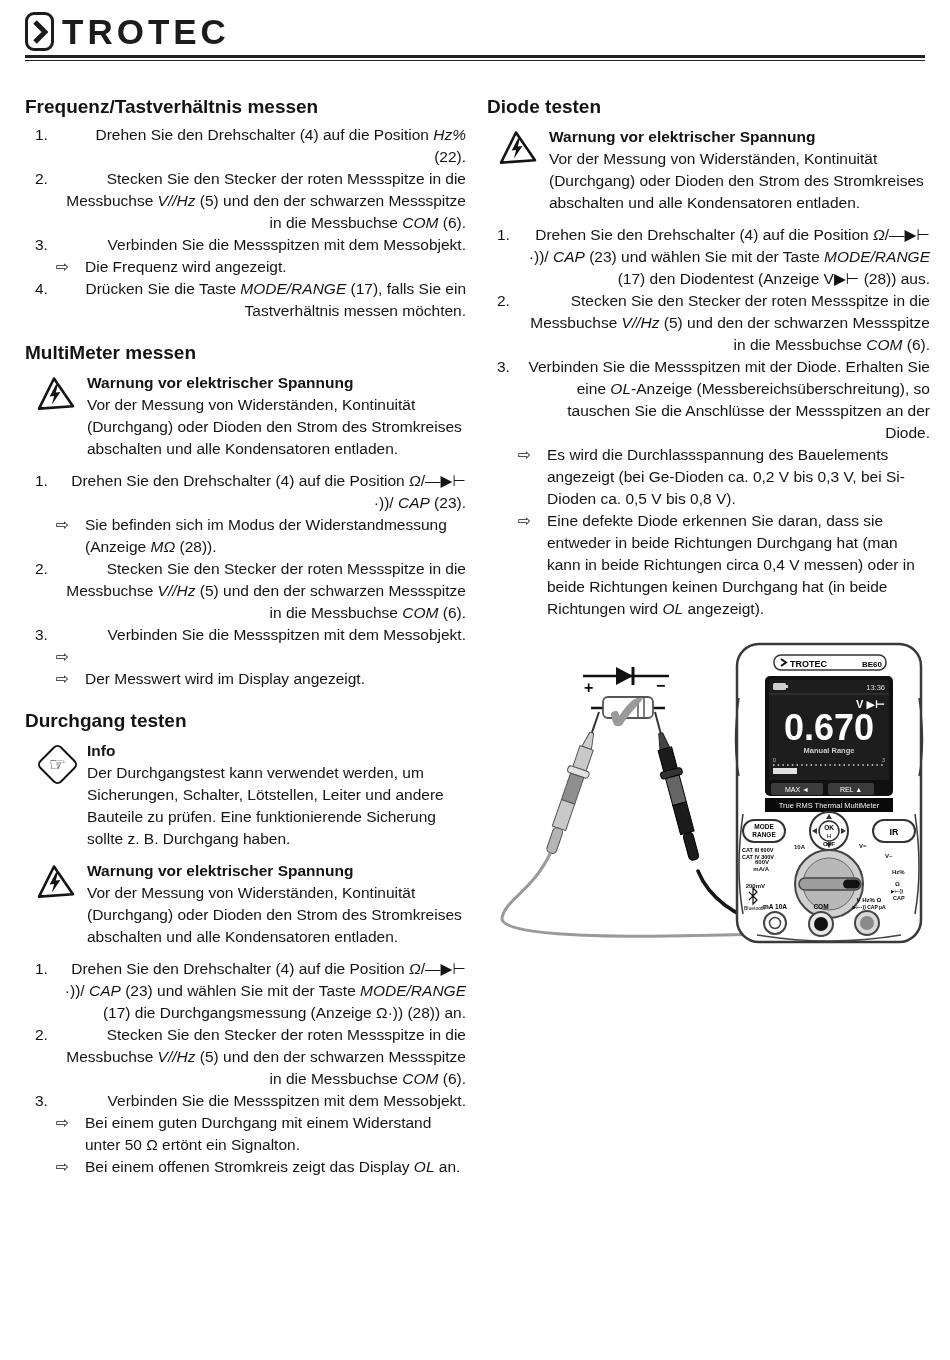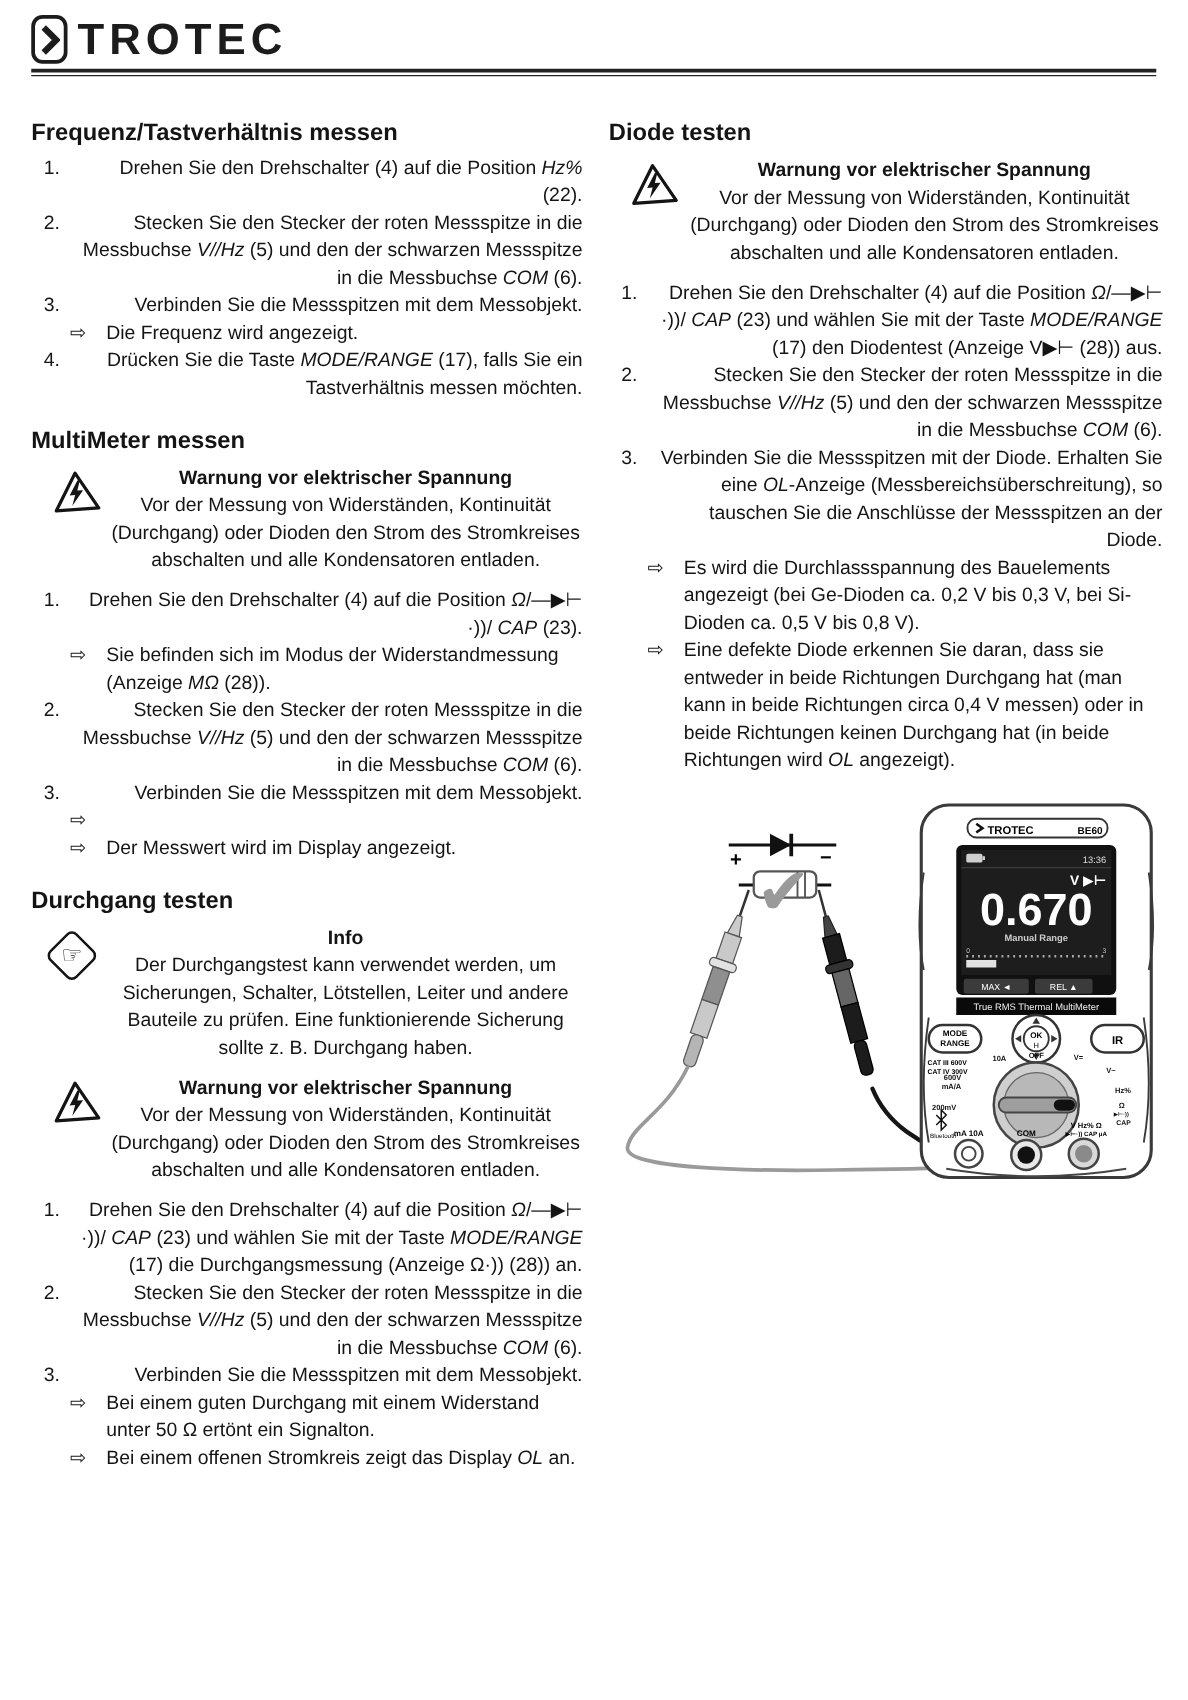--- a/index.html
+++ b/index.html
@@ -25,21 +25,21 @@
   h3.sec { font-size: 19px; font-weight: bold; line-height: 21px; margin-bottom: 7px; }
   .mt { margin-top: 20px; }
 
   .li { display: flex; }
   .li .num { flex: 0 0 27px; margin-left: 10px; }
   .li .txt { flex: 1; text-align: right; }
   .sub { display: flex; }
   .sub .arr { flex: 0 0 29px; margin-left: 31px; }
   .sub .txt { flex: 1; }
 
-  .notice { display: flex; margin: 9px 0 10px; text-align: center; }
+  .notice { display: flex; margin: 9px 0 10px; }
   .notice .icon-cell { flex: 0 0 62px; padding-left: 10px; padding-top: 3px; }
   .notice .nbody { flex: 1; }
   .notice .ntitle { font-weight: bold; }
 
   .info-diamond { width: 31px; height: 31px; border: 2.5px solid #141414; border-radius: 6px;
                   transform: rotate(45deg); display: flex; align-items: center; justify-content: center;
                   margin: 6px 0 0 7px; }
   .info-diamond span { transform: rotate(-45deg); font-size: 19px; line-height: 1; }
 
   .example { margin-top: 12px; }

